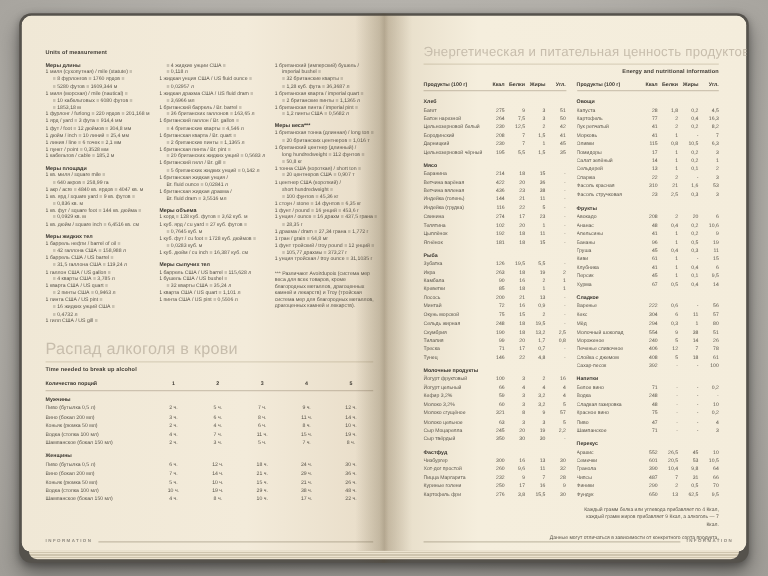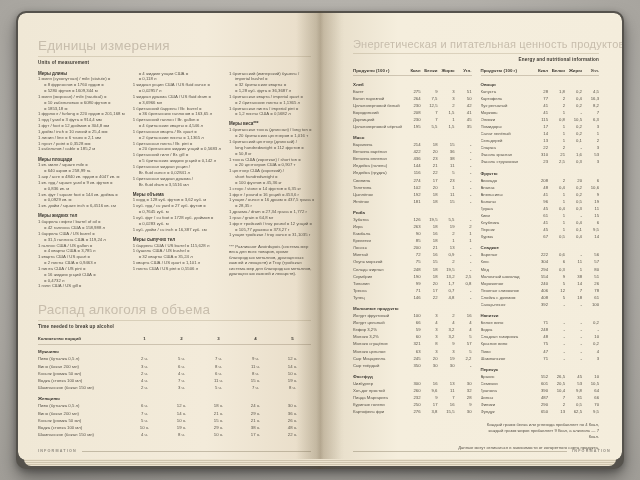--- a/index.html
+++ b/index.html
@@ -78,21 +78,20 @@
 </style>
 </head>
 <body>
 
 <div class="notebook">
   <div class="pages">
 
     <div class="page left">
       <div class="content">
 
-        <div class="ptitle">Единицы измерения</div>
         <div class="psub">Units of measurement</div>
 
         <div class="ucols">
           <div class="ucol">
             <div>
                 <div class="ln k-h">Меры длины</div>
                 <div class="ln">1 миля (сухопутная) / mile (statute) =</div>
                 <div class="ln k-c">= 8 фурлонгов = 1760 ярдов =</div>
                 <div class="ln k-c">= 5280 футов = 1609,344 м</div>
                 <div class="ln">1 миля (морская) / mile (nautical) =</div>
@@ -195,21 +194,21 @@
                 <div class="ln">1 гран / grain = 64,8 мг</div>
                 <div class="ln">1 фунт тройский / troy pound = 12 унций =</div>
                 <div class="ln k-c">= 105,77 драхмы = 373,27 г</div>
                 <div class="ln">1 унция тройская / troy ounce = 31,1035 г</div>
                 <div class="ln k-n">*** Различают Avoirdupois (система мер веса для всех товаров, кроме благородных металлов, драгоценных камней и лекарств) и Troy (тройская система мер для благородных металлов, драгоценных камней и лекарств).</div>
               </div>
           </div>
         </div>
 
         <div class="alcohol">
-          <div class="ptitle">Распад алкоголя в объема</div>
+          <div class="ptitle">Распад алкоголя в крови</div>
           <div class="psub">Time needed to break up alcohol</div>
 
           <div class="atable">
             <div class="ahead">
               <span class="alabel">Количество порций</span>
               <span class="cells"><span class="acell">1</span><span class="acell">2</span><span class="acell">3</span><span class="acell">4</span><span class="acell">5</span></span>
             </div>
             <div>
                 <div>
                 <div class="agroup">Мужчины</div>

